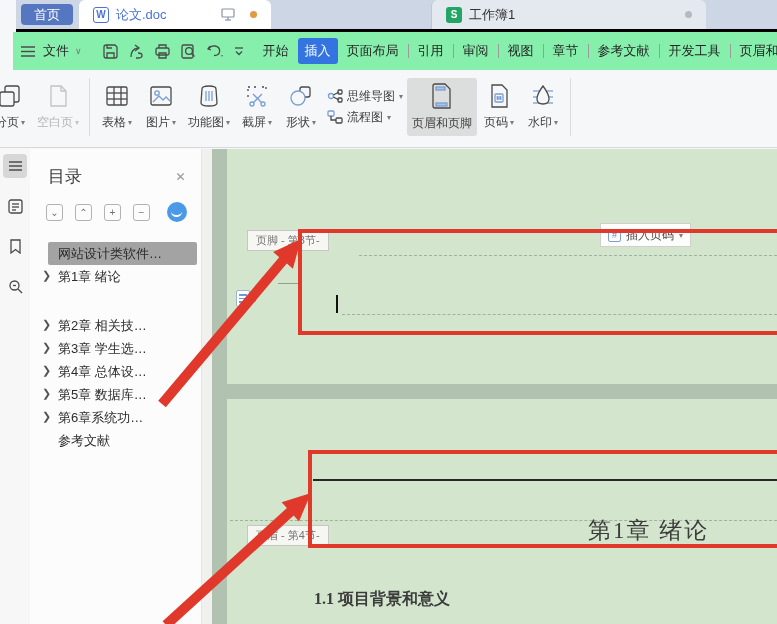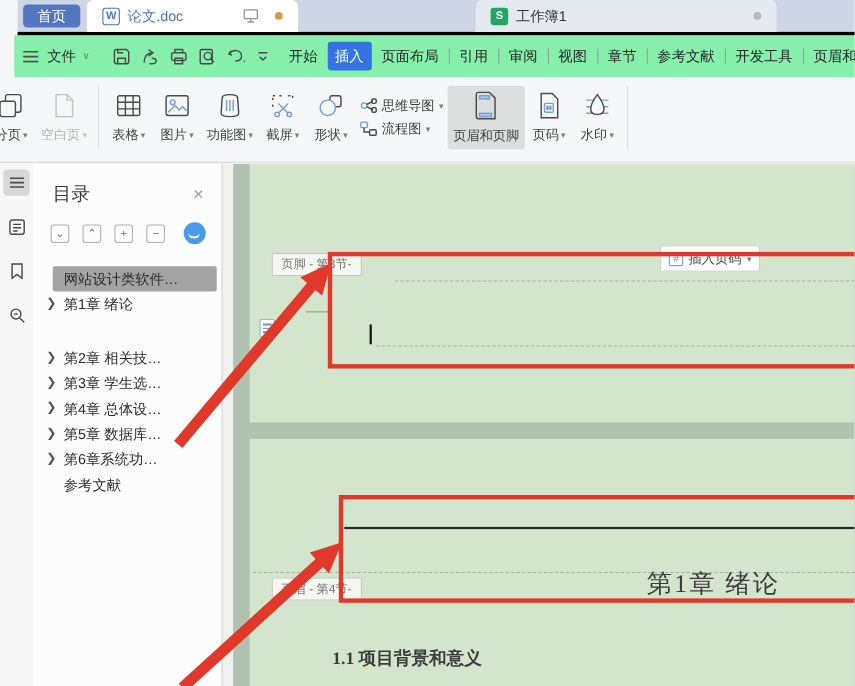--- a/index.html
+++ b/index.html
@@ -108,21 +108,21 @@
   .hf-page { width:14px; height:17px; background:#fff; border:1px solid #9db3d6; border-radius:2px; padding:3px 2px;
     display:flex; flex-direction:column; gap:2px; }
   .hf-page i { display:block; height:1.5px; background:#6f98d6; }
   .hf-caret { color:#6e6e6e; font-size:8px; margin-top:5px; }
 
   .cursor { position:absolute; left:134px; top:146px; width:1.5px; height:18px; background:#111; z-index:4; animation:blink 1s steps(1) infinite; }
   @keyframes blink { 50% { opacity:0; } }
 
   .chapter { position:absolute; left:386px; top:366px; font-family:"Liberation Serif","DejaVu Serif",serif;
     font-size:23px; color:#3c3c3c; letter-spacing:2px; white-space:nowrap; z-index:3; }
-  .section { position:absolute; left:100px; top:440px; font-family:"Liberation Serif","DejaVu Serif",serif;
+  .section { position:absolute; left:112px; top:440px; font-family:"Liberation Serif","DejaVu Serif",serif;
     font-size:16px; font-weight:600; color:#3c3c3c; white-space:nowrap; z-index:3; }
 
   .overlay { position:absolute; left:0; top:0; width:777px; height:624px; z-index:60; pointer-events:none; }
 </style>
 </head>
 <body>
 
 <div class="app">
 
   <div class="titlebar">

